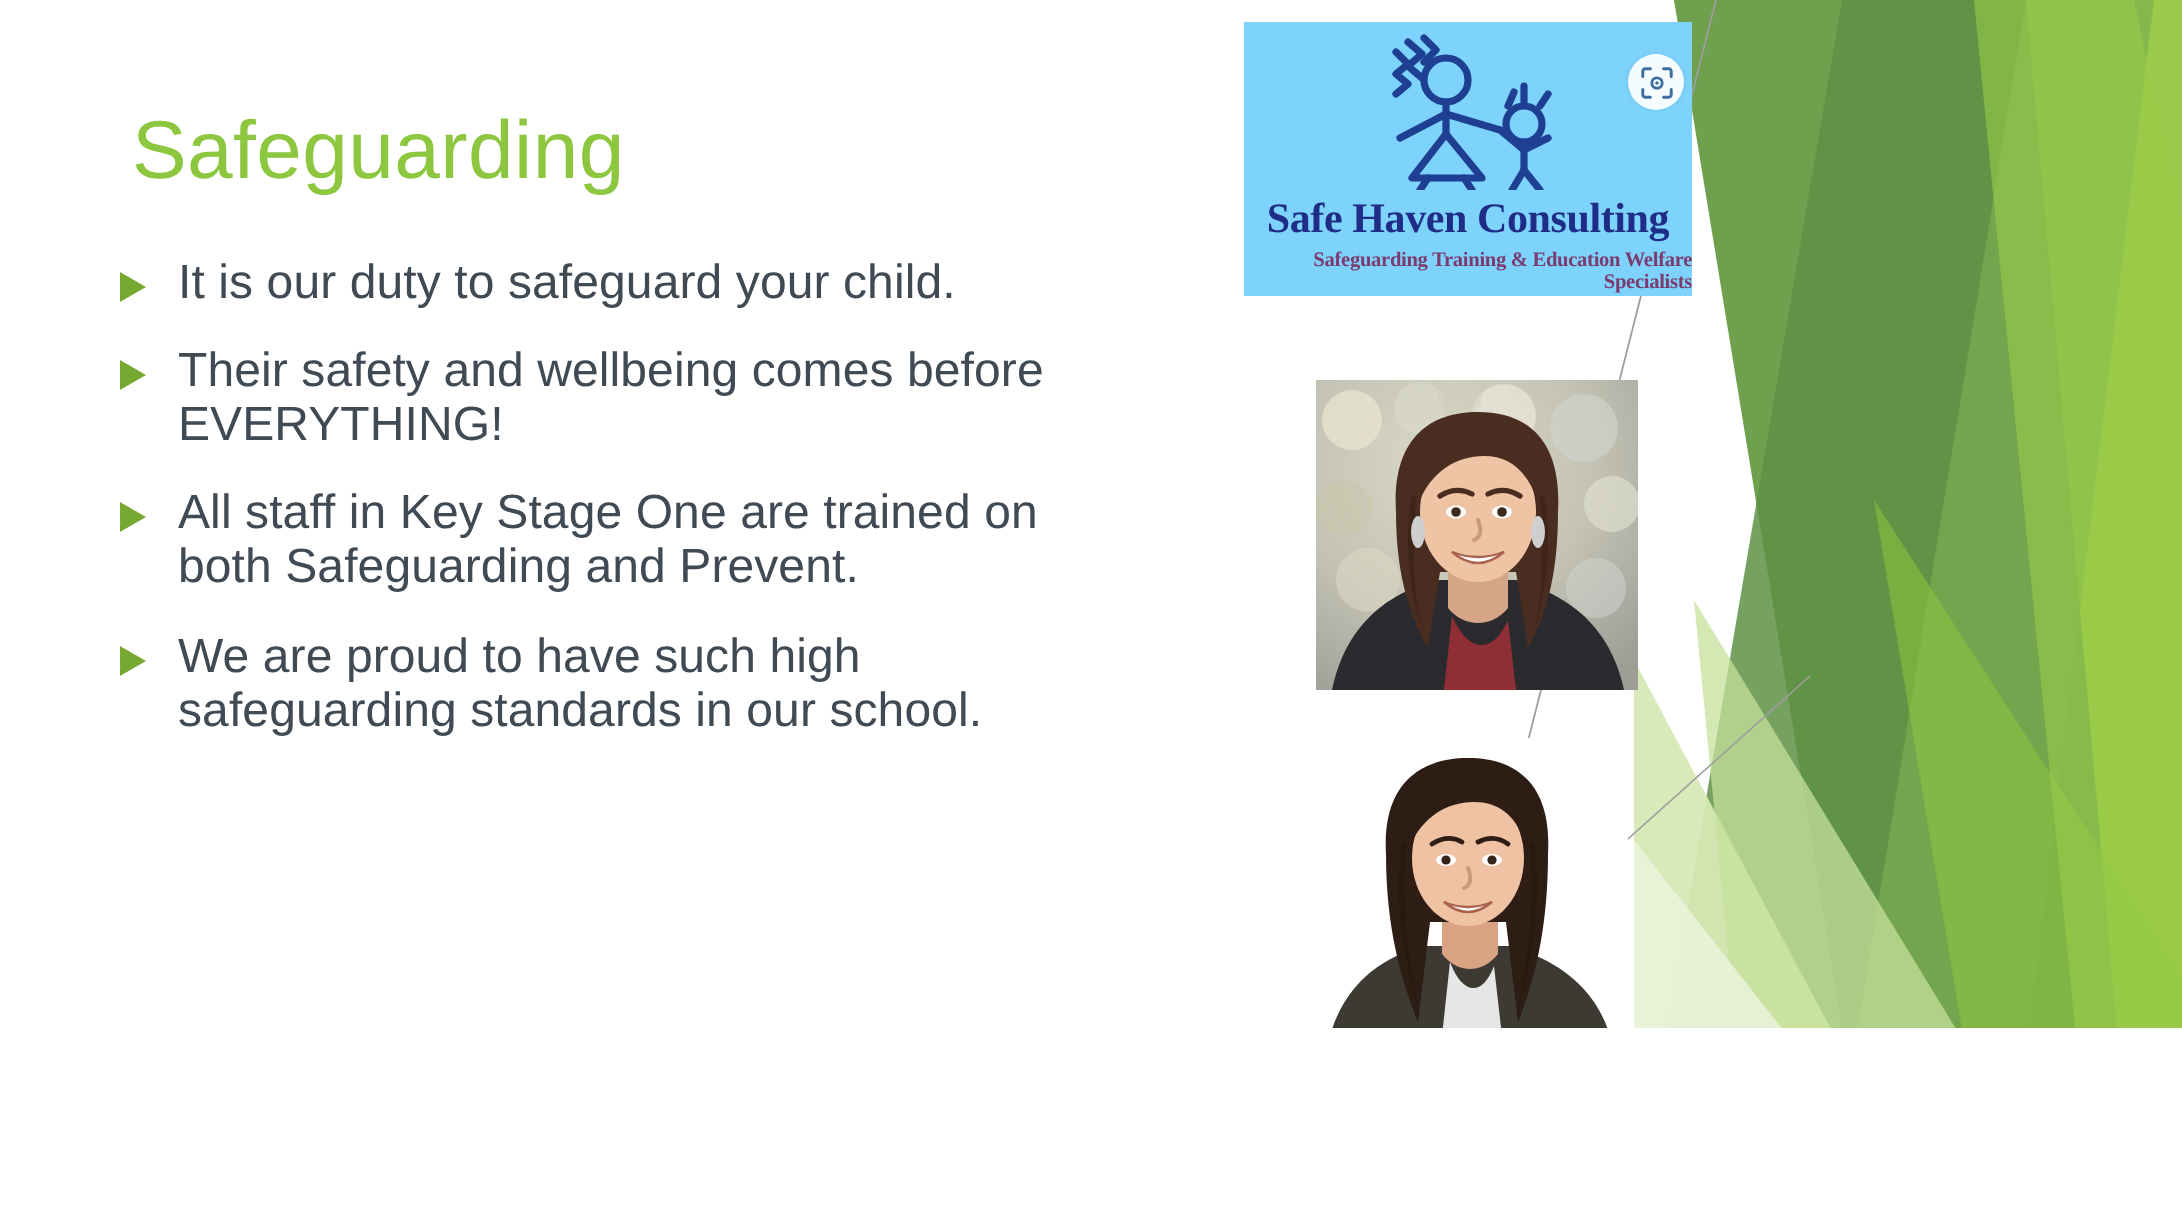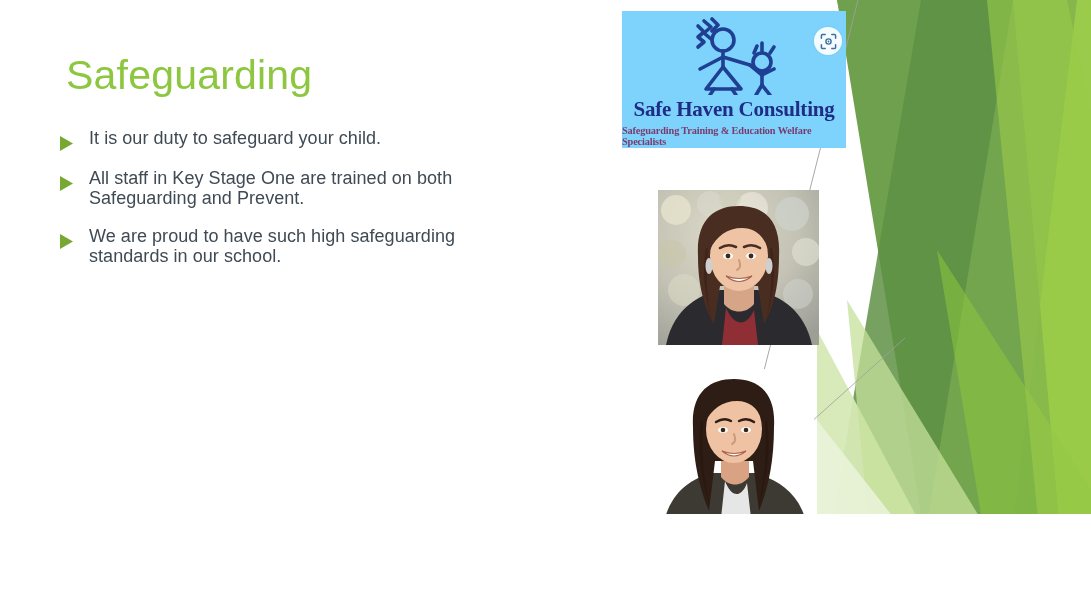--- a/index.html
+++ b/index.html
@@ -57,21 +57,21 @@
   .bullet-marker {
     flex: 0 0 auto;
     width: 14px;
     height: 15px;
     margin-top: 8px;
     margin-right: 15px;
   }
   .bullet-marker svg { display: block; }
   .bullet-text {
     flex: 1 1 auto;
-    font-size: 18px;
+    font-size: 24px;
     line-height: 1.13;
     color: #3F4A54;
     letter-spacing: 0.05px;
   }
 
   
   .logo-card {
     position: absolute;
     left: 622px;
     top: 11px;
@@ -96,21 +96,21 @@
     font-size: 21px;
     font-weight: bold;
     color: #1F2D87;
     letter-spacing: -0.2px;
   }
   .logo-tagline {
     position: absolute;
     left: 0;
     right: 0;
     top: 114px;
-    text-align: left;
+    text-align: right;
     font-family: "Liberation Serif", serif;
     font-size: 10.3px;
     font-weight: bold;
     color: #7B3B6E;
     letter-spacing: -0.15px;
   }
   .lens-badge {
     position: absolute;
     left: 814px;
     top: 27px;
@@ -182,20 +182,28 @@
 
     <div class="bullet-row">
       <span class="bullet-marker">
         <svg width="14" height="15" viewBox="0 0 14 15">
             <polygon points="0,0 13,7.5 0,15" fill="#76A832"></polygon>
           </svg>
       </span>
       <span class="bullet-text">It is our duty to safeguard your child.</span>
     </div>
 
+    <div class="bullet-row">
+      <span class="bullet-marker">
+        <svg width="14" height="15" viewBox="0 0 14 15">
+            <polygon points="0,0 13,7.5 0,15" fill="#76A832"></polygon>
+          </svg>
+      </span>
+      <span class="bullet-text">Their safety and wellbeing comes before EVERYTHING!</span>
+    </div>
 
     <div class="bullet-row">
       <span class="bullet-marker">
         <svg width="14" height="15" viewBox="0 0 14 15">
             <polygon points="0,0 13,7.5 0,15" fill="#76A832"></polygon>
           </svg>
       </span>
       <span class="bullet-text">All staff in Key Stage One are trained on both Safeguarding and Prevent.</span>
     </div>
 

